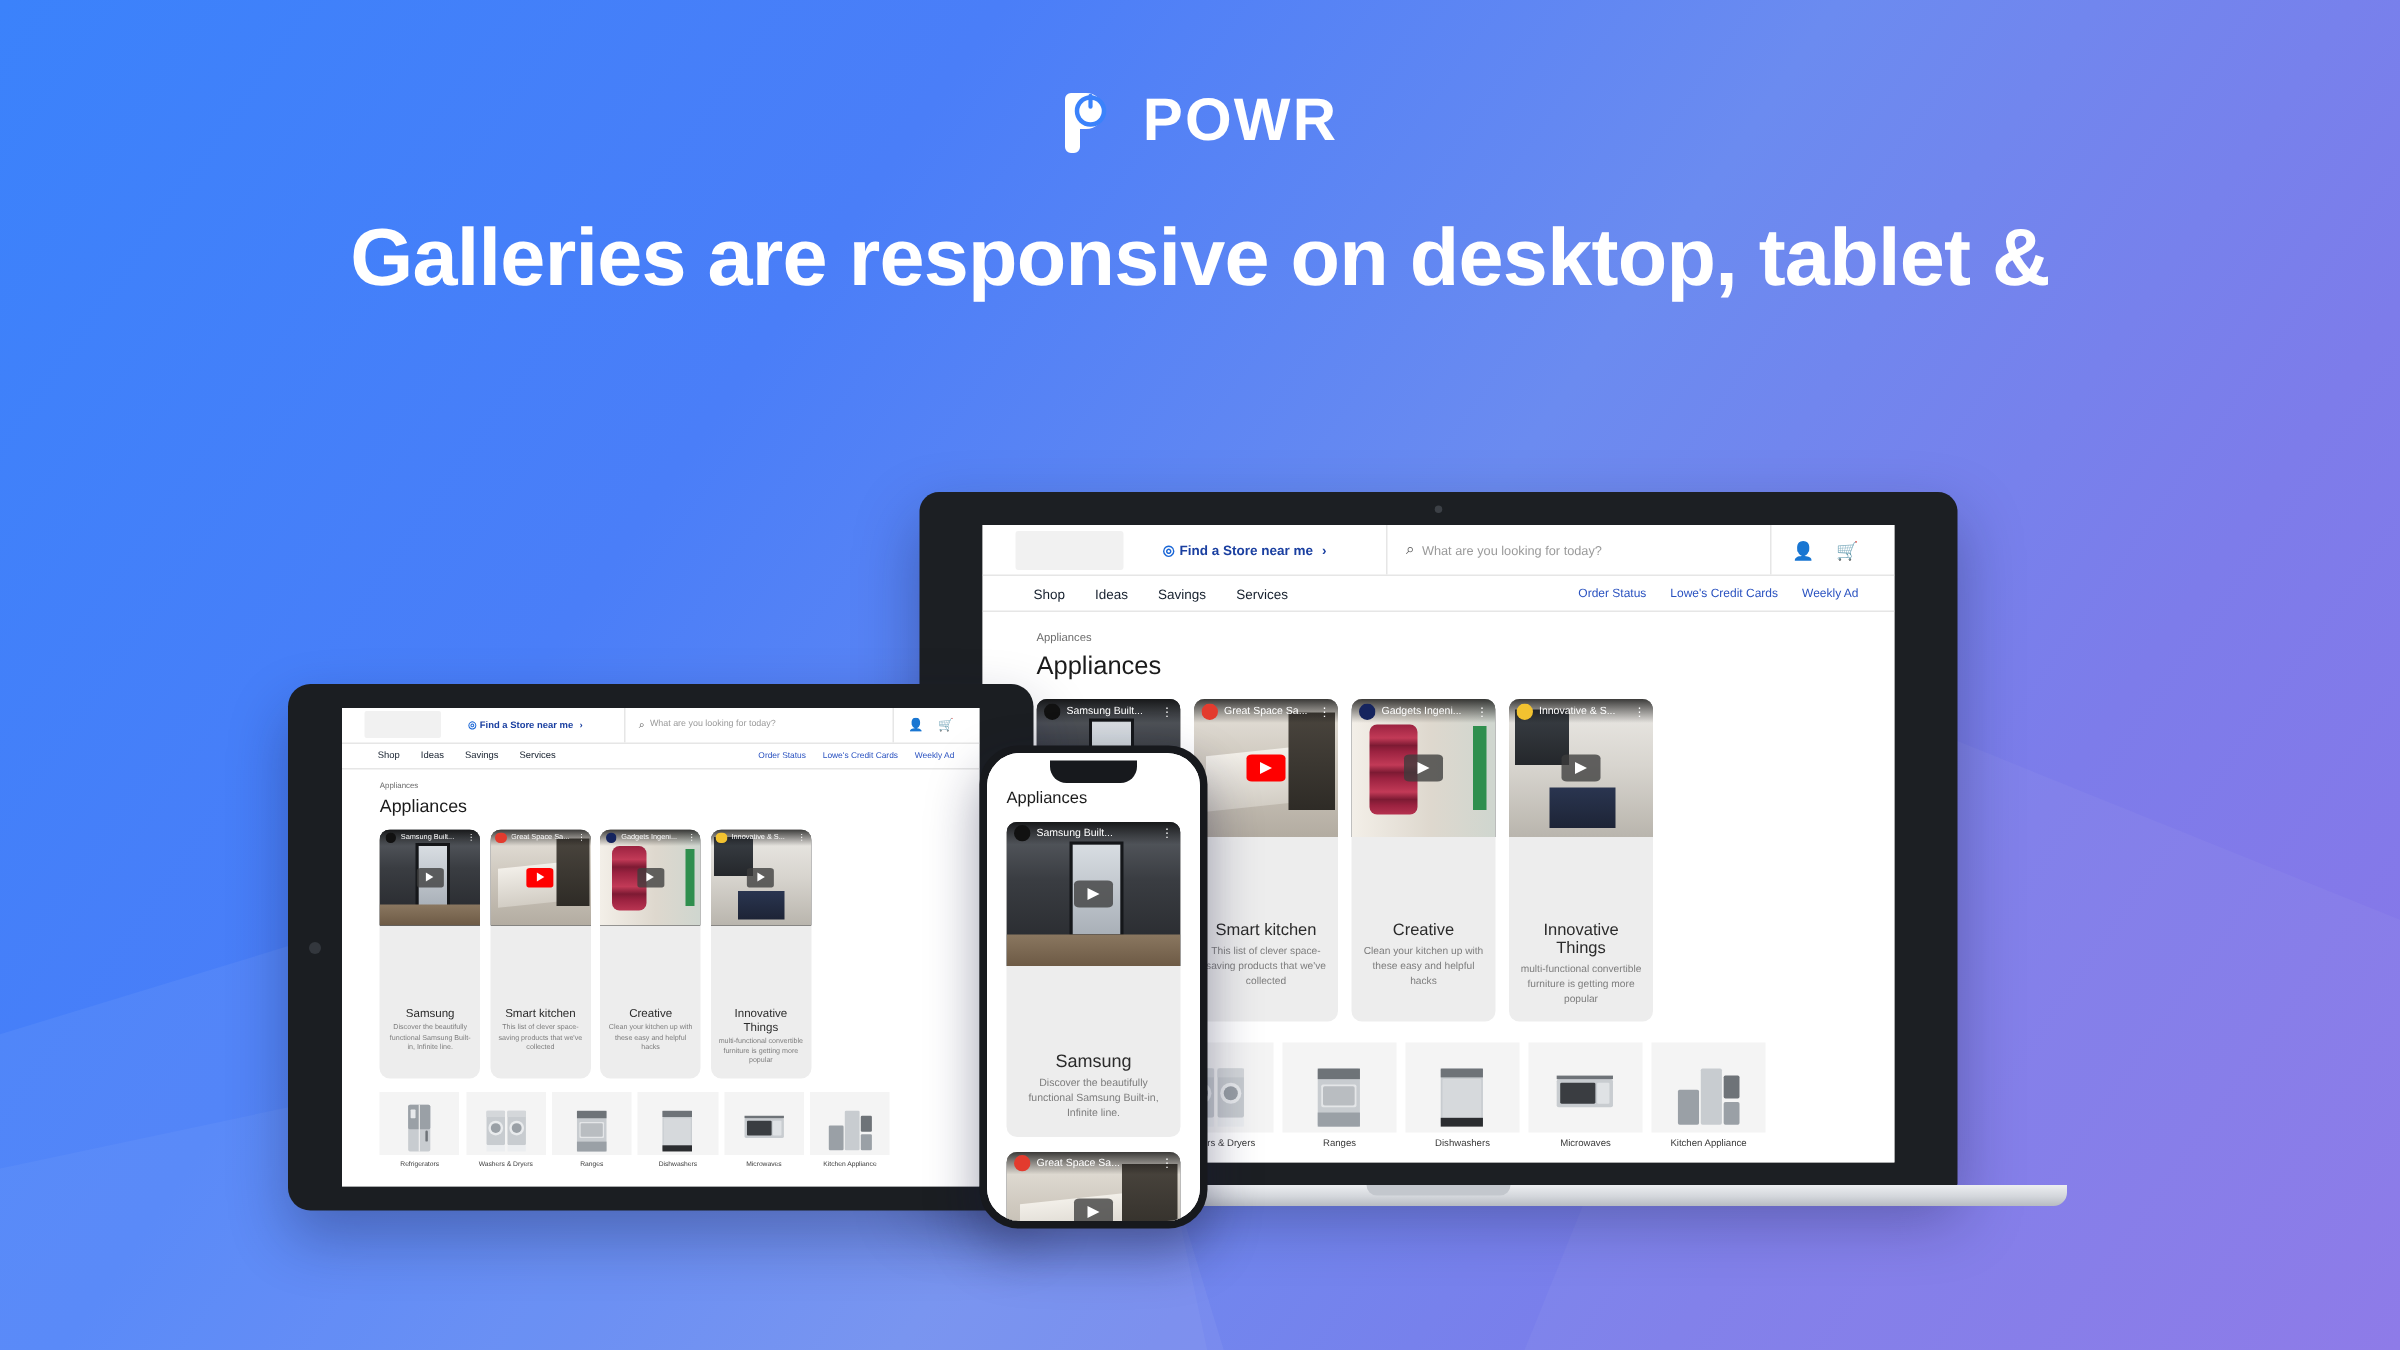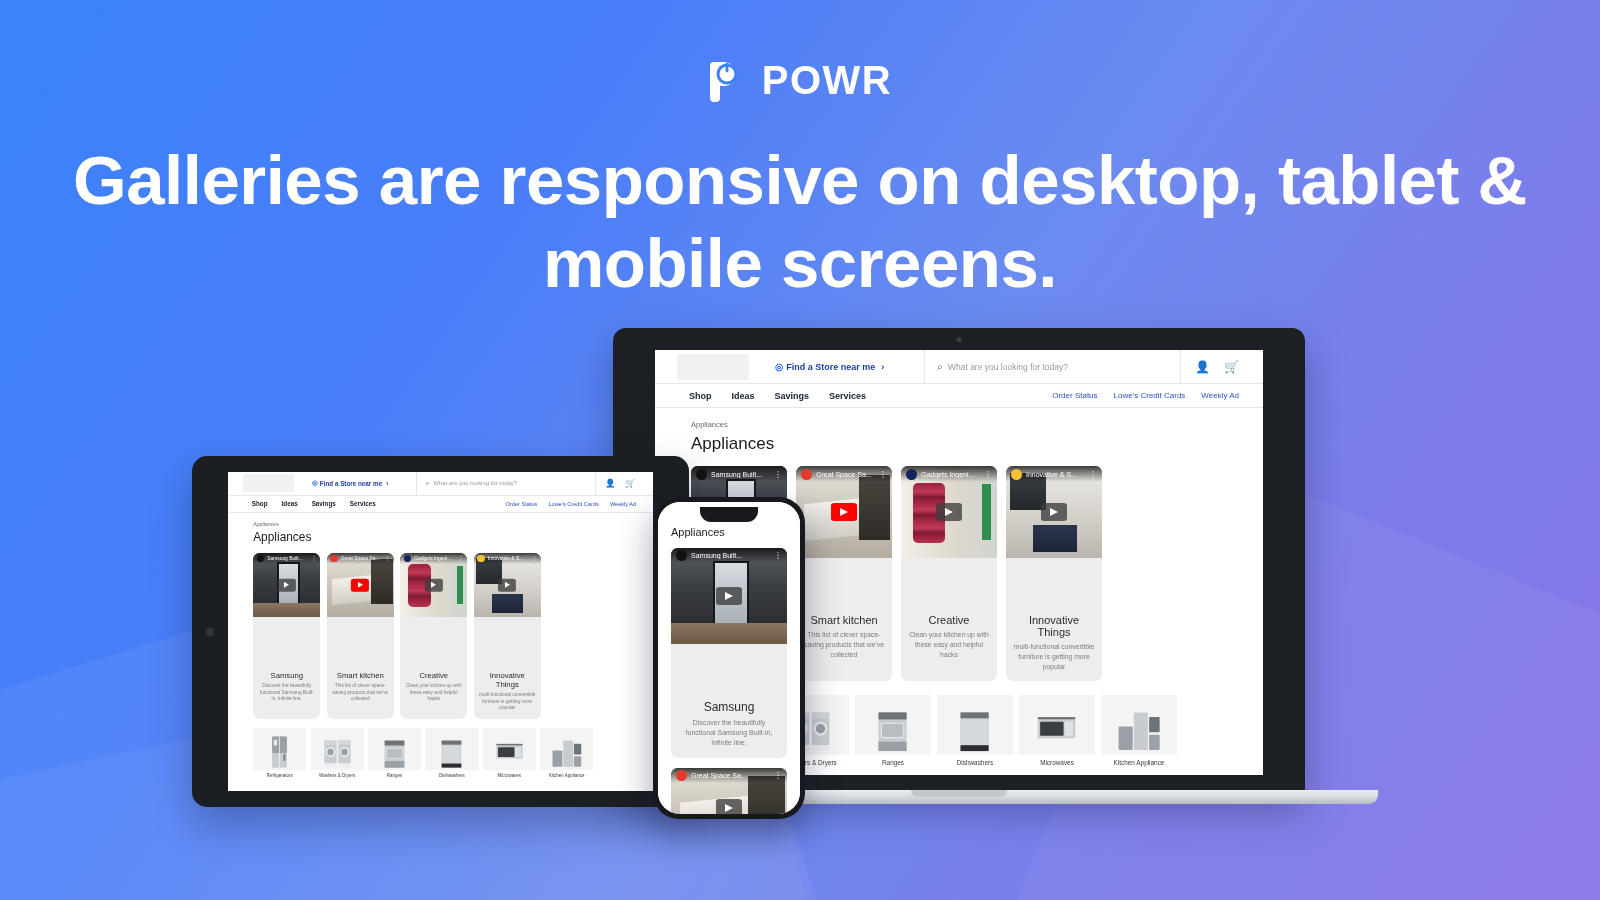--- a/index.html
+++ b/index.html
@@ -18,36 +18,36 @@
   .band3 { right:-160px; top:560px; width:700px; height:600px; background:rgba(255,255,255,0.04);
            transform: rotate(22deg); }
 
   
   .logo-wrap { position:absolute; left:0; right:0; top:58px; display:flex; justify-content:center;
                align-items:center; gap:14px; }
   .logo-mark { width:40px; height:44px; position:relative; }
   .logo-text { color:#fff; font-size:40px; font-weight:bold; letter-spacing:1.5px; line-height:1; }
 
   .headline { position:absolute; left:0; right:0; top:140px; text-align:center; color:#fff;
-              font-size:69px; font-weight:bold; line-height:1.2; letter-spacing:-0.5px; padding:0 60px; }
+              font-size:54px; font-weight:bold; line-height:1.2; letter-spacing:-0.5px; padding:0 60px; }
   .headline span { display:block; }
 
   
   .site { background:#fff; width:100%; height:100%; overflow:hidden; position:relative; }
   .site-top { display:flex; align-items:center; border-bottom:1px solid #e6e6e6; }
   .site-logo-box { background:#f1f1f1; }
   .store-link { color:#1a3fa0; font-weight:bold; display:flex; align-items:center; gap:3px; }
   .pin { color:#1a66d6; }
   .searchbar { flex:1; display:flex; align-items:center; gap:5px; border-left:1px solid #e6e6e6;
                border-right:1px solid #e6e6e6; height:100%; }
   .search-ph { color:#9a9a9a; }
   .topicons { display:flex; gap:12px; color:#2b3a67; align-items:center; }
   .site-nav { display:flex; align-items:center; border-bottom:1px solid #e6e6e6; }
   .nav-left { display:flex; }
-  .nav-left div { font-weight:bold; color:#16202e; }
+  .nav-left div { font-weight:normal; color:#16202e; }
   .nav-right { margin-left:auto; display:flex; color:#2a52c0; }
   .crumb { color:#6b6b6b; }
   .page-title { color:#1b1b1b; font-weight:normal; }
 
   .cards { display:flex; }
   .card { background:#ededed; border-radius:7px; overflow:hidden; display:flex; flex-direction:column; }
   .card-media { position:relative; background:#000; overflow:hidden; }
   .yt-bar { position:absolute; top:0; left:0; right:0; display:flex; align-items:center; z-index:3;
             background:linear-gradient(to bottom, rgba(0,0,0,0.75), rgba(0,0,0,0)); }
   .yt-ava { border-radius:50%; background:#2b2b2b; flex:none; display:flex; align-items:center;
@@ -138,21 +138,20 @@
       <circle cx="19" cy="16" r="10.5" fill="#3b82fb"></circle>
       <circle cx="19" cy="16" r="7.5" fill="#ffffff"></circle>
       <rect x="17.6" y="4.5" width="2.8" height="10" rx="1.4" fill="#3b82fb"></rect>
     </svg>
   </span>
   <span class="logo-text">POWR</span>
 </div>
 
 <h1 class="headline">
   <span>Galleries are responsive on desktop, tablet &amp;</span>
-  <span>mobile screens.</span>
 </h1>
 
 <div class="laptop">
   <div class="laptop-lid">
     <div class="laptop-cam"></div>
     <div class="laptop-screen">
       <div class="site" id="site-laptop">
           <div class="site-top" style="height: 34px;">
             <div class="site-logo-box" style="width: 72px; height: 26px; margin-left: 22px; border-radius: 2px;"></div>
             <div class="store-link" style="margin-left: 26px; font-size: 9px; gap: 3px;">

